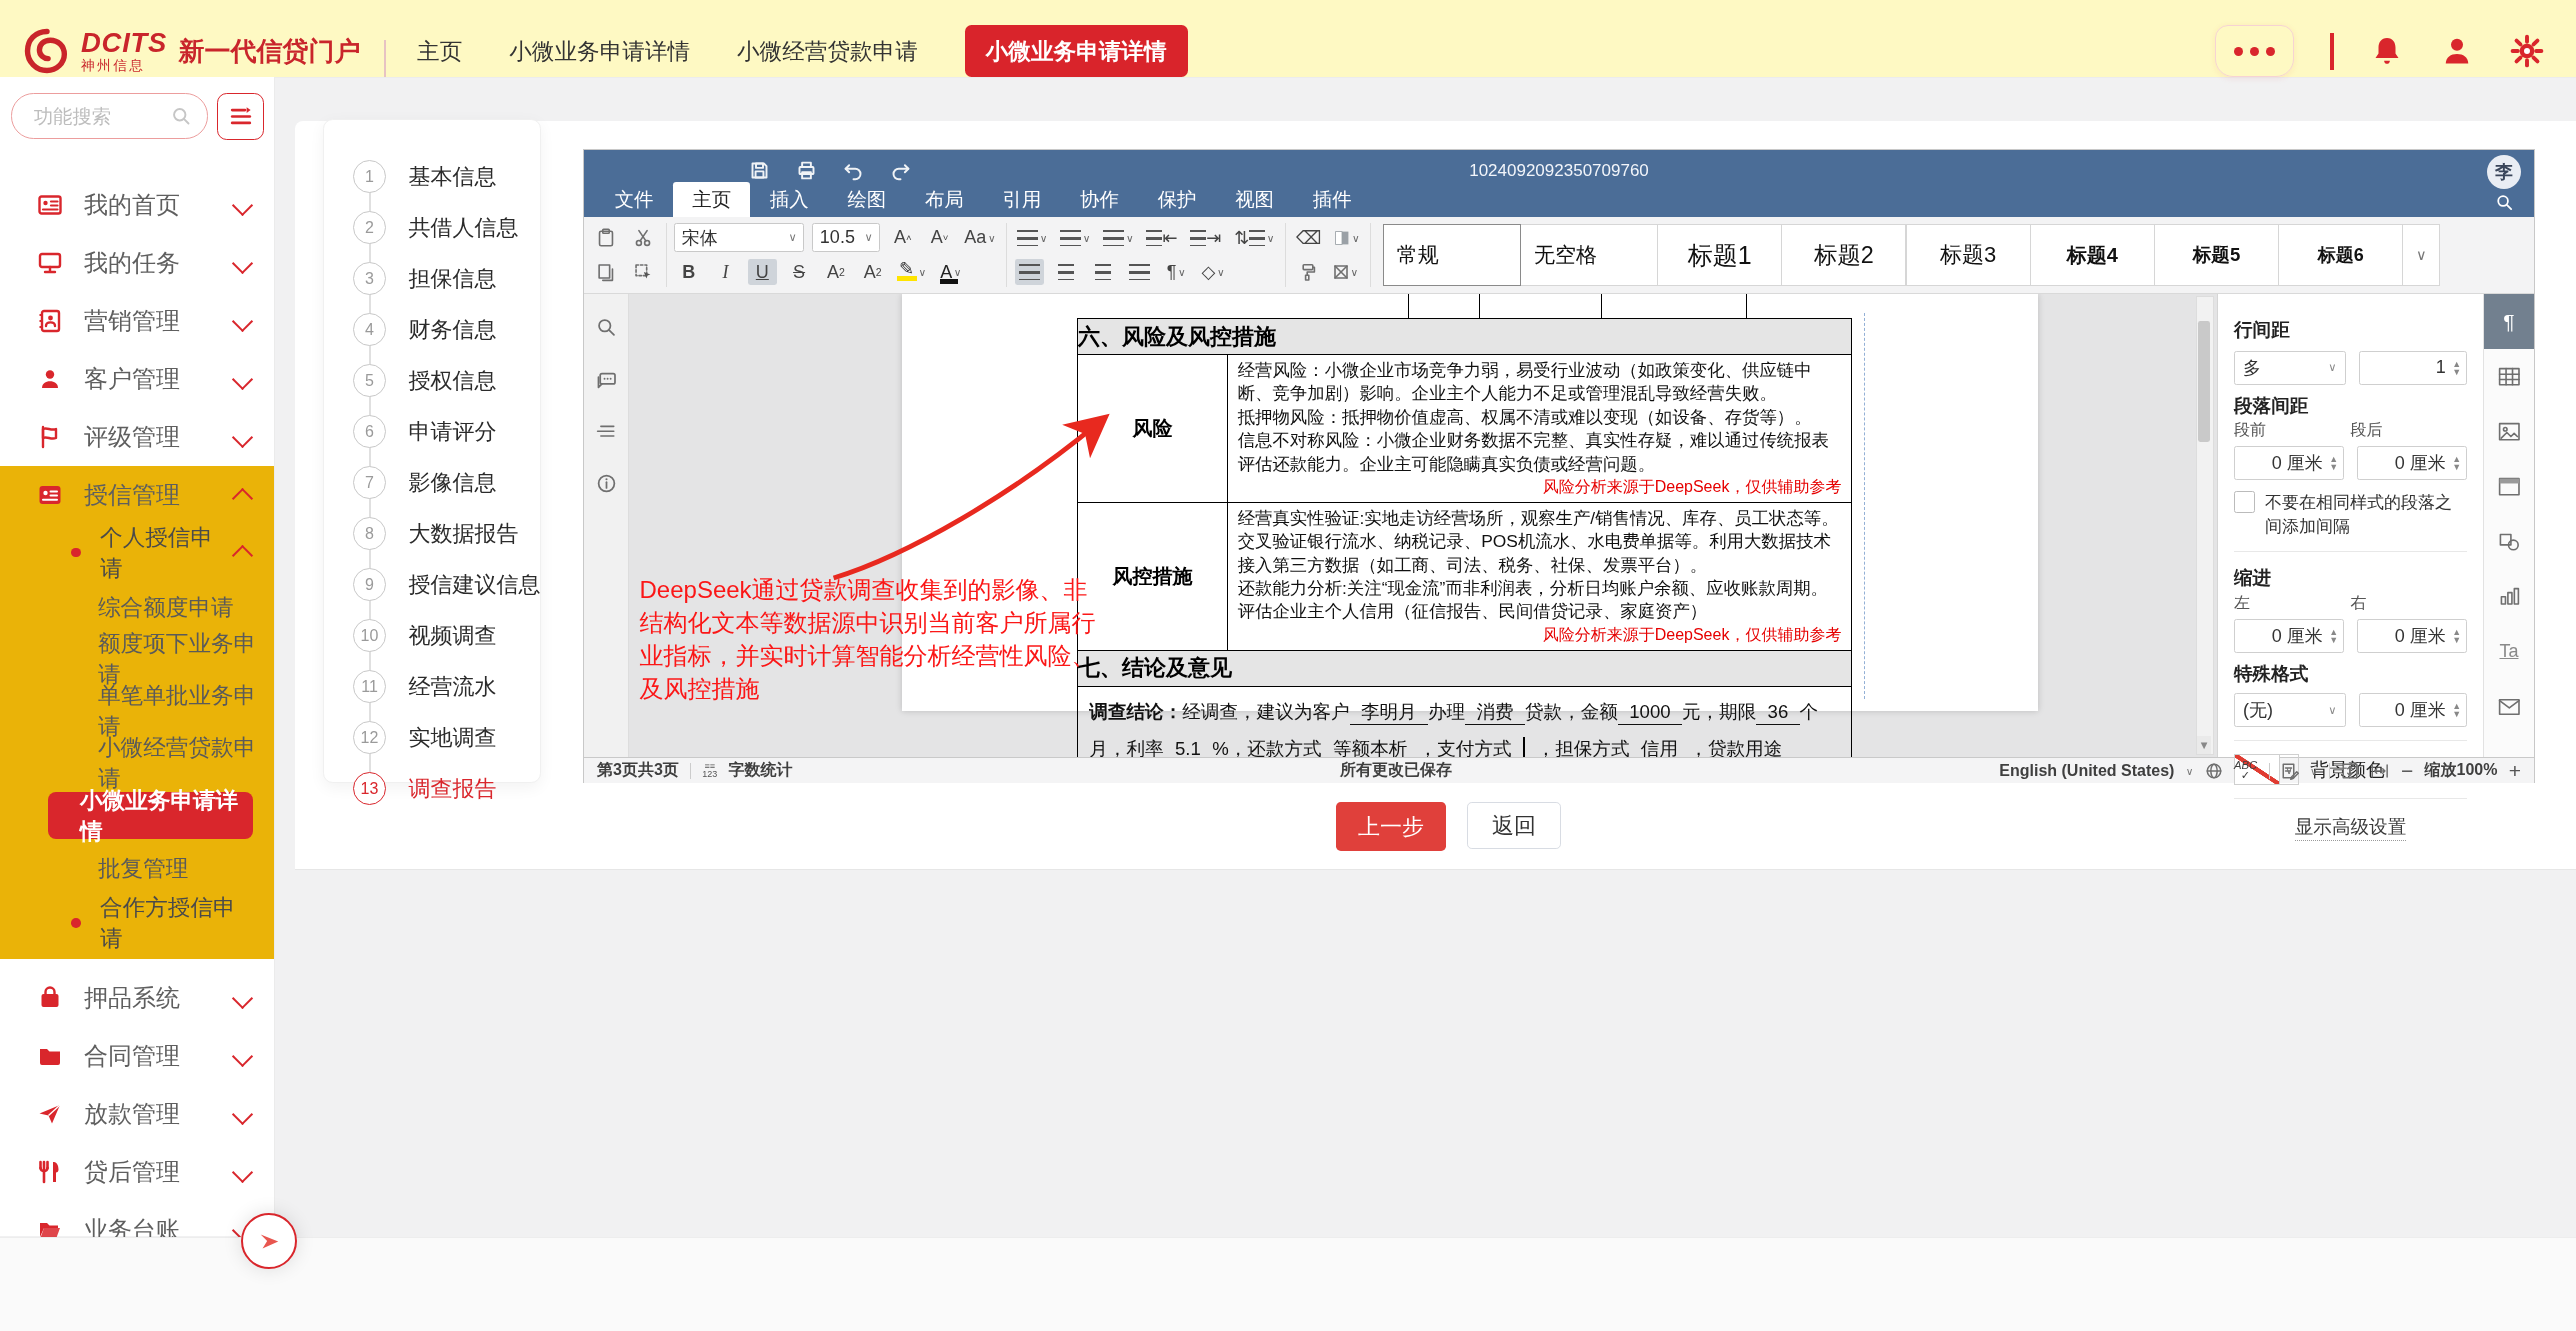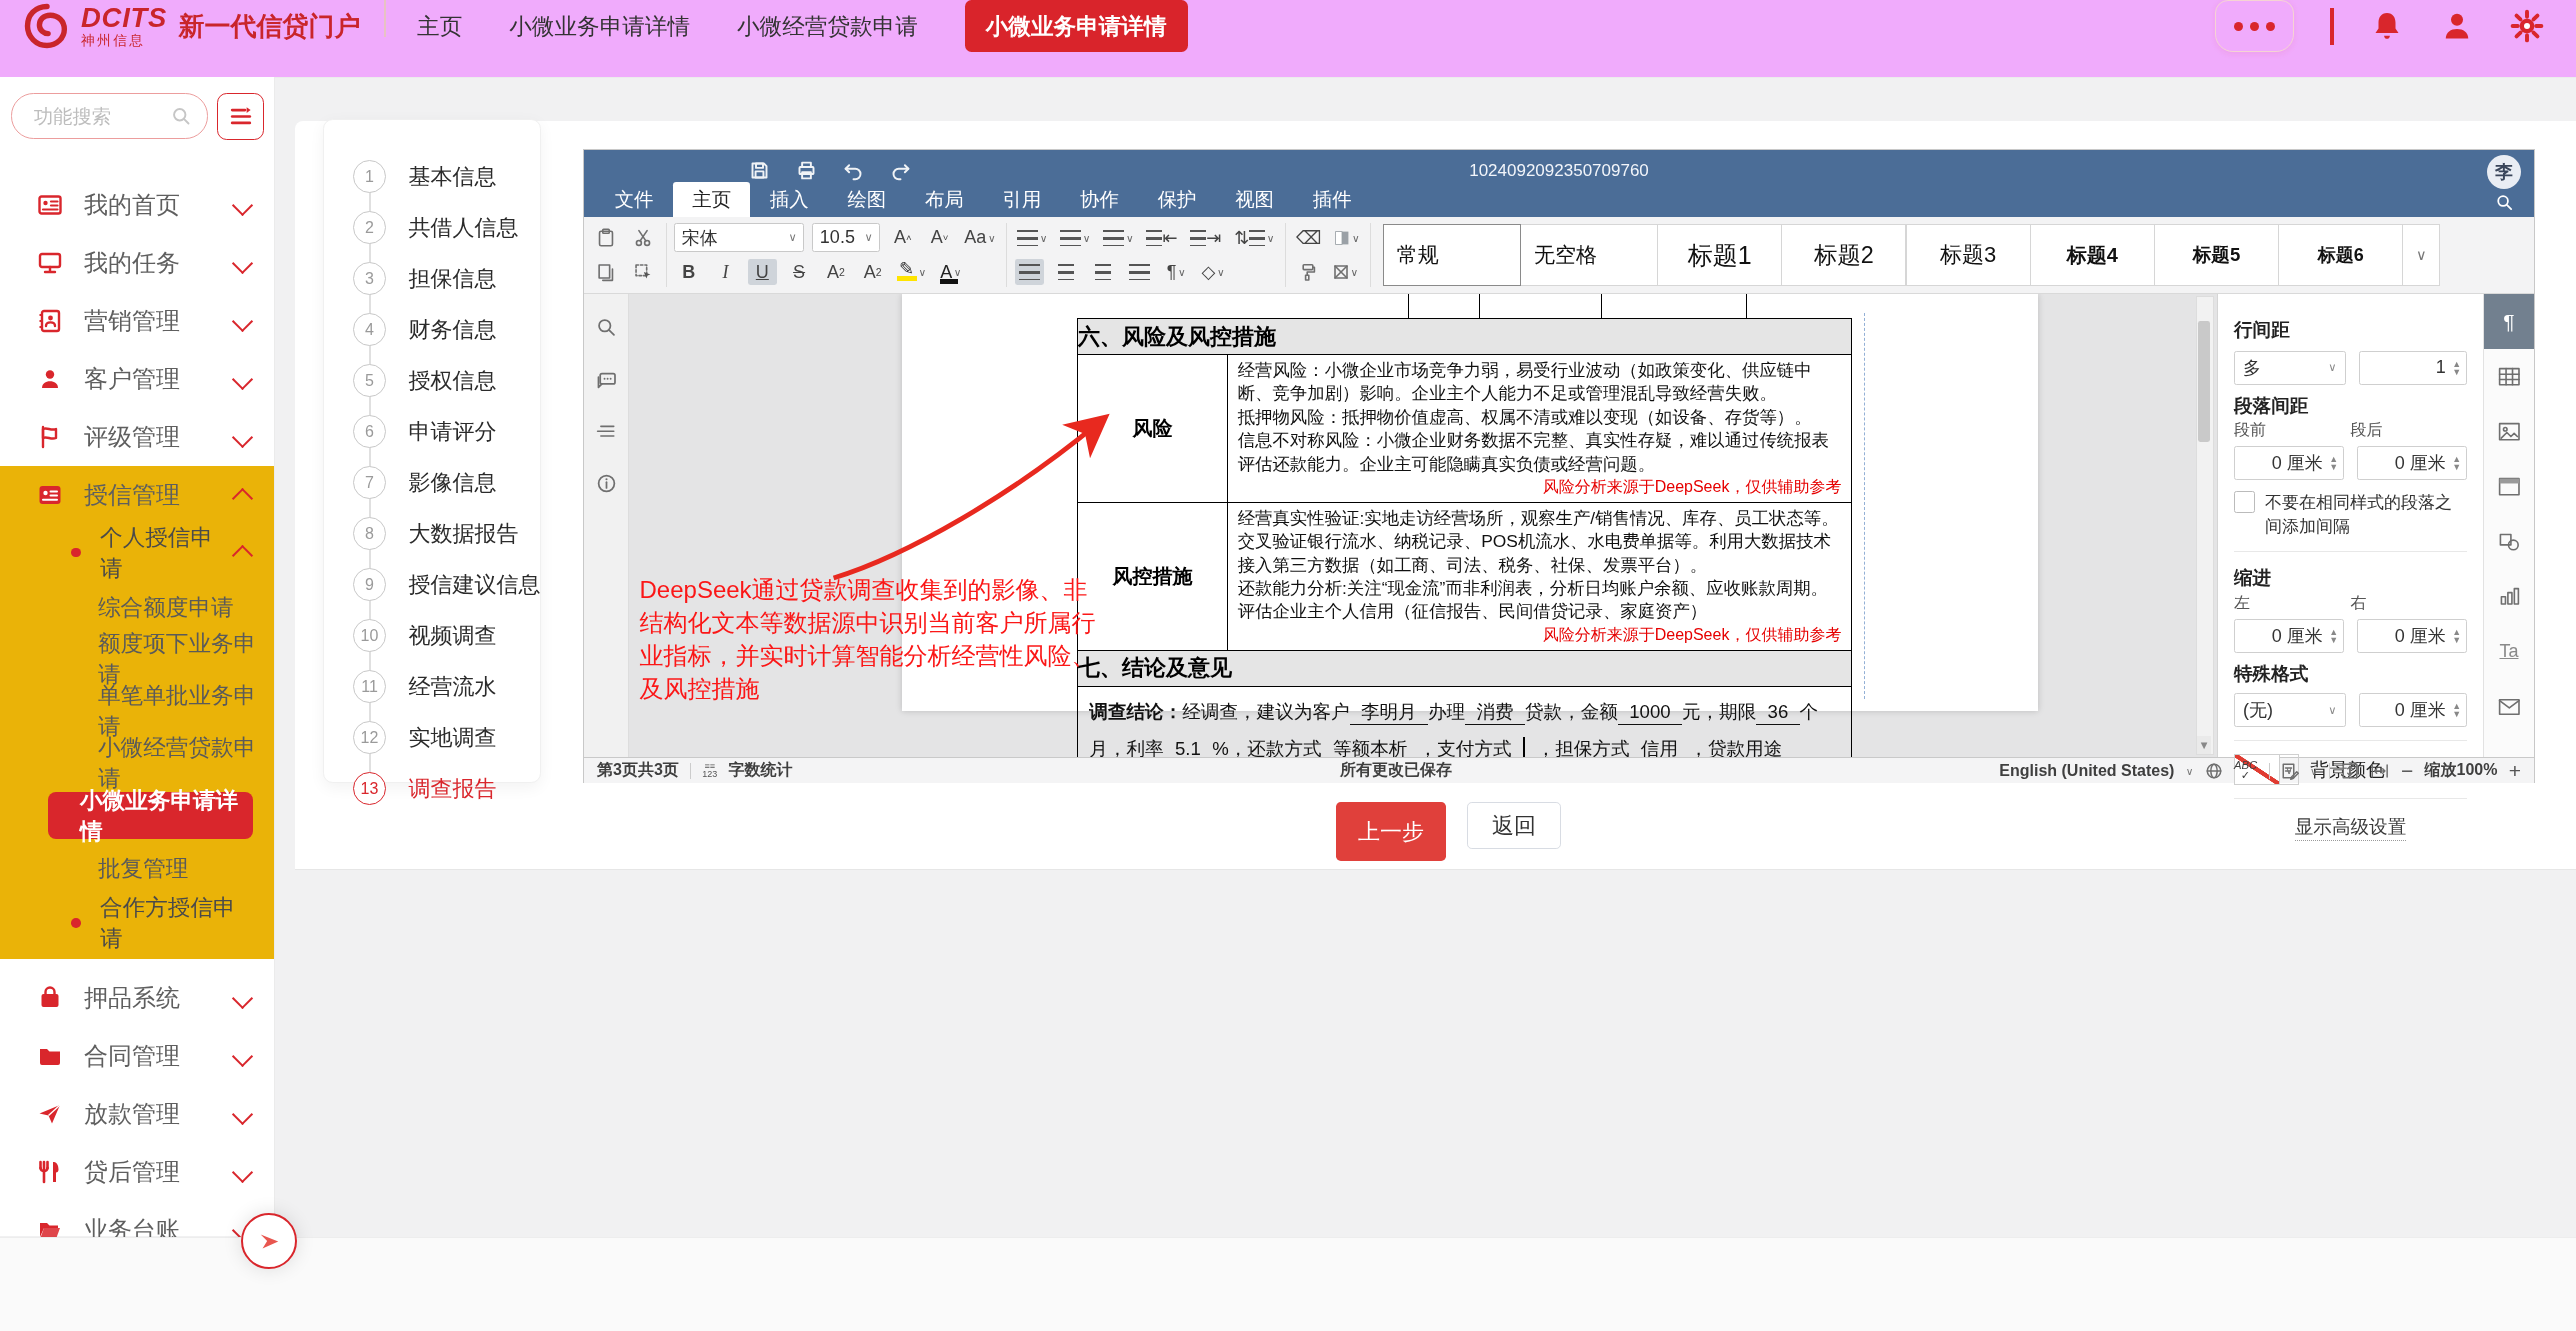--- a/index.html
+++ b/index.html
@@ -1,20 +1,20 @@
 <!DOCTYPE html>
 <html style="font-size:13px"><head>
 <meta charset="utf-8">
 <style>
   html,body{margin:0;padding:0;}
   body{font-family:"Liberation Sans","DejaVu Sans",sans-serif;background:#f1f1f2;}
   #app{position:relative;width:2576px;height:1331px;overflow:hidden;background:#f1f1f2;}
   .abs{position:absolute;}
   
-  .top-header{position:absolute;left:0;top:0;width:2576px;height:77px;background:#f0abfc;border-bottom:0.8px solid #ececec;display:flex;align-items:flex-start;}
+  .top-header{position:absolute;left:0;top:0;width:2576px;height:77px;background:#fef9c3;border-bottom:0.8px solid #ececec;display:flex;align-items:flex-end;}
   .logo-wrap{display:flex;align-items:center;padding-left:21px;}
   .logo-swirl{width:52px;height:52px;}
   .brand-col{margin-left:8px;line-height:1;}
   .brand-main{font-size:27.4px;font-weight:bold;font-style:italic;color:#c9252b;letter-spacing:0.8px;}
   .brand-sub{font-size:13.7px;color:#c9252b;letter-spacing:2.4px;margin-top:3.2px;}
   .portal-name{font-size:26px;font-weight:bold;color:#c9252b;margin-left:11.3px;}
   .hdr-divider{width:1.6px;height:37px;background:#e7c3c3;margin:0 31px 0 24px;}
   .hdr-tabs{display:flex;align-items:center;gap:47px;}
   .hdr-tab{font-size:22.6px;color:#333;cursor:pointer;white-space:nowrap;}
   .hdr-tab.active{background:#d9242b;color:#fff;padding:10.5px 21px;border-radius:6.5px;font-weight:bold;}
@@ -47,21 +47,21 @@
   
   .steps-panel{position:absolute;left:28px;top:-1.6px;width:216px;height:662px;background:#fff;border:0.8px solid #f0f0f0;border-radius:9.7px;box-shadow:0 4.8px 14.5px rgba(0,0,0,.05);}
   .steps-list{position:absolute;left:29px;top:31px;}
   .step{display:flex;align-items:center;height:51px;position:relative;}
   .step .num{width:31px;height:31px;border-radius:50%;border:1.6px solid #c8c8c8;color:#9a9a9a;font-size:16px;display:flex;align-items:center;justify-content:center;background:#fff;z-index:2;flex:none;}
   .step .slbl{font-size:22px;color:#2b2b2b;margin-left:22.6px;white-space:nowrap;}
   .step:not(:last-child)::after{content:"";position:absolute;left:16px;top:40px;width:1.6px;height:21px;background:#e0e0e0;}
   .step.active .num{border-color:#d9262c;color:#d9262c;}
   .step.active .slbl{color:#d9262c;}
   
-  .btn-prev{position:absolute;left:1041px;top:681px;width:110px;height:59px;background:#e0403b;border-radius:4.8px;color:#fff;font-size:22px;display:flex;align-items:center;justify-content:center;cursor:pointer;}
+  .btn-prev{position:absolute;left:1041px;top:681px;width:110px;height:49px;background:#e0403b;border-radius:4.8px;color:#fff;font-size:22px;display:flex;align-items:center;justify-content:center;cursor:pointer;}
   .btn-back{position:absolute;left:1172px;top:681px;width:92px;height:45px;background:#fff;border:0.8px solid #d8dce3;border-radius:4.8px;color:#333;font-size:22px;display:flex;align-items:center;justify-content:center;cursor:pointer;}
   
   .editor{position:absolute;left:288px;top:28px;width:1950px;height:632px;border:0.8px solid #c8c8c8;background:#fff;}
   .ed-titlebar{position:relative;height:67px;background:#4b6d97;}
   .qat{position:absolute;left:165px;top:9.7px;display:flex;gap:26px;align-items:center;}
   .qat svg{opacity:.92;}
   .doc-id{position:absolute;left:0;right:0;top:11.3px;text-align:center;font-size:17px;color:#f2f5fa;}
   .ed-avatar{position:absolute;right:13px;top:4.8px;width:34px;height:34px;border-radius:50%;background:#e9edf4;color:#39455a;font-size:18px;font-weight:bold;display:flex;align-items:center;justify-content:center;}
   .ed-search{position:absolute;right:19.4px;top:43px;}
   .ed-tabs{position:absolute;left:11.3px;bottom:0;display:flex;}

